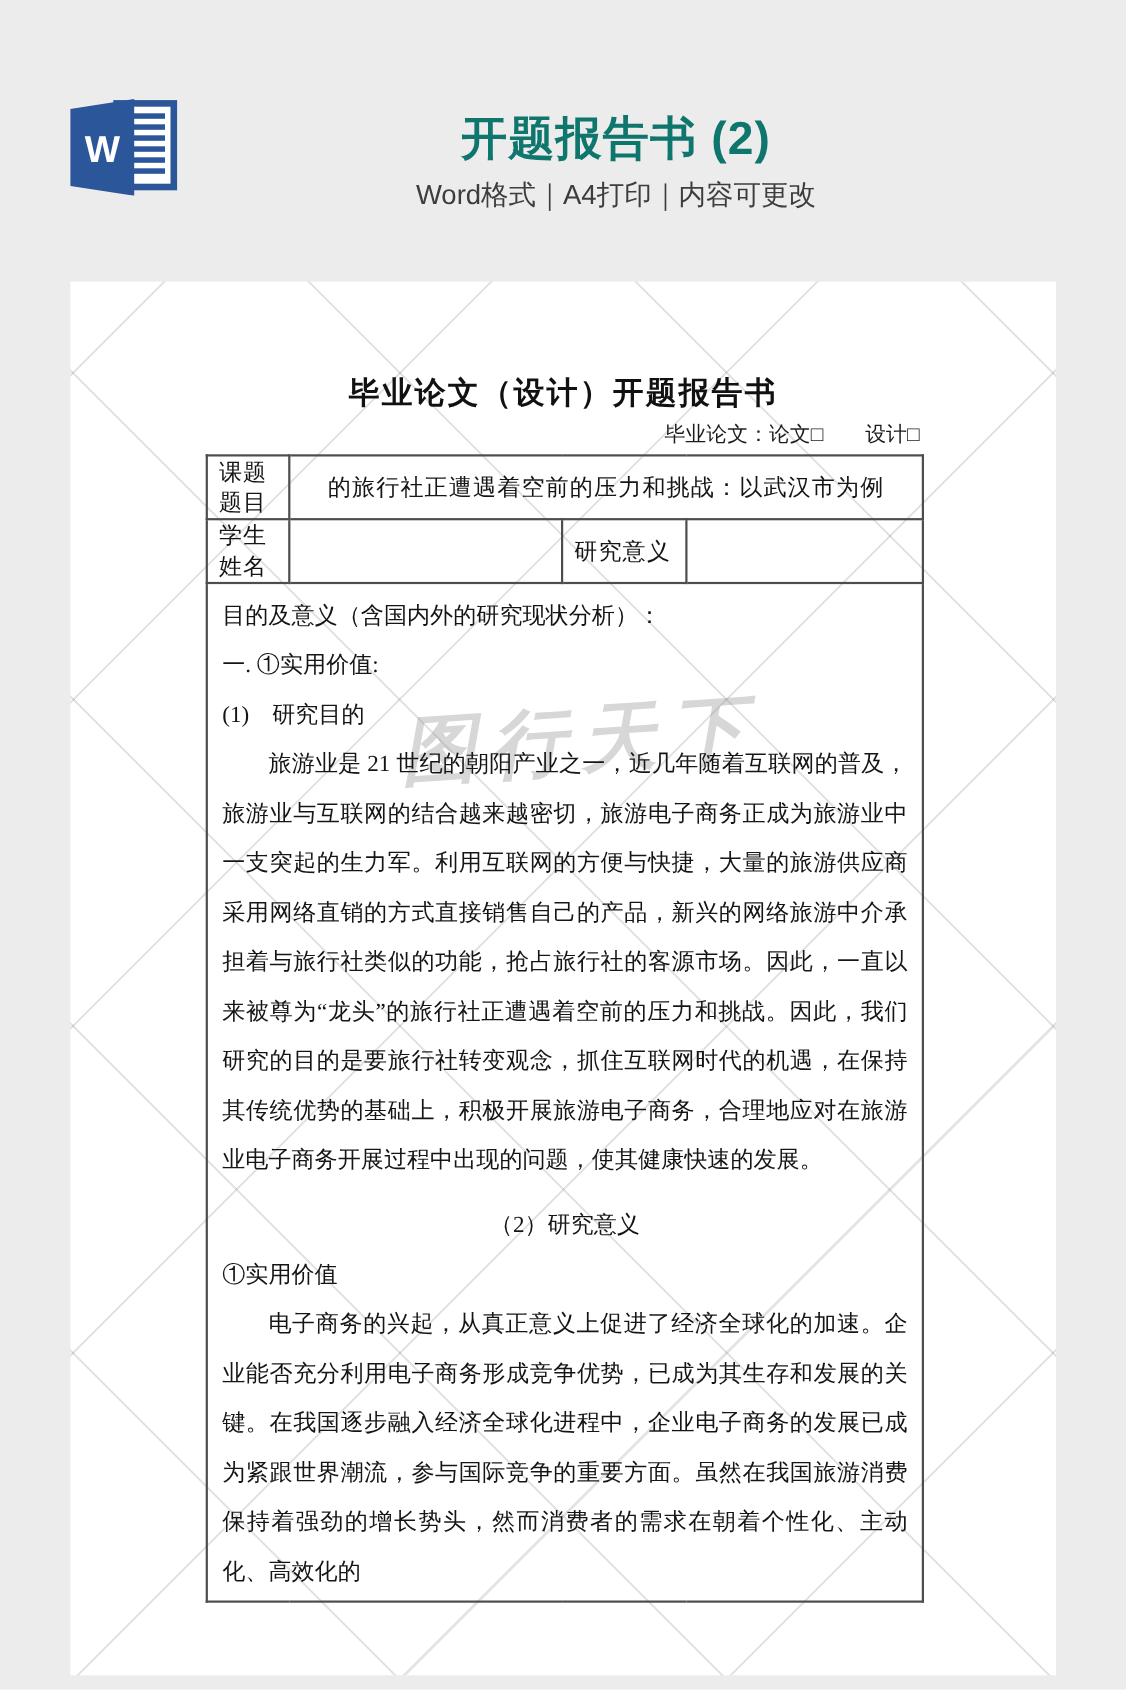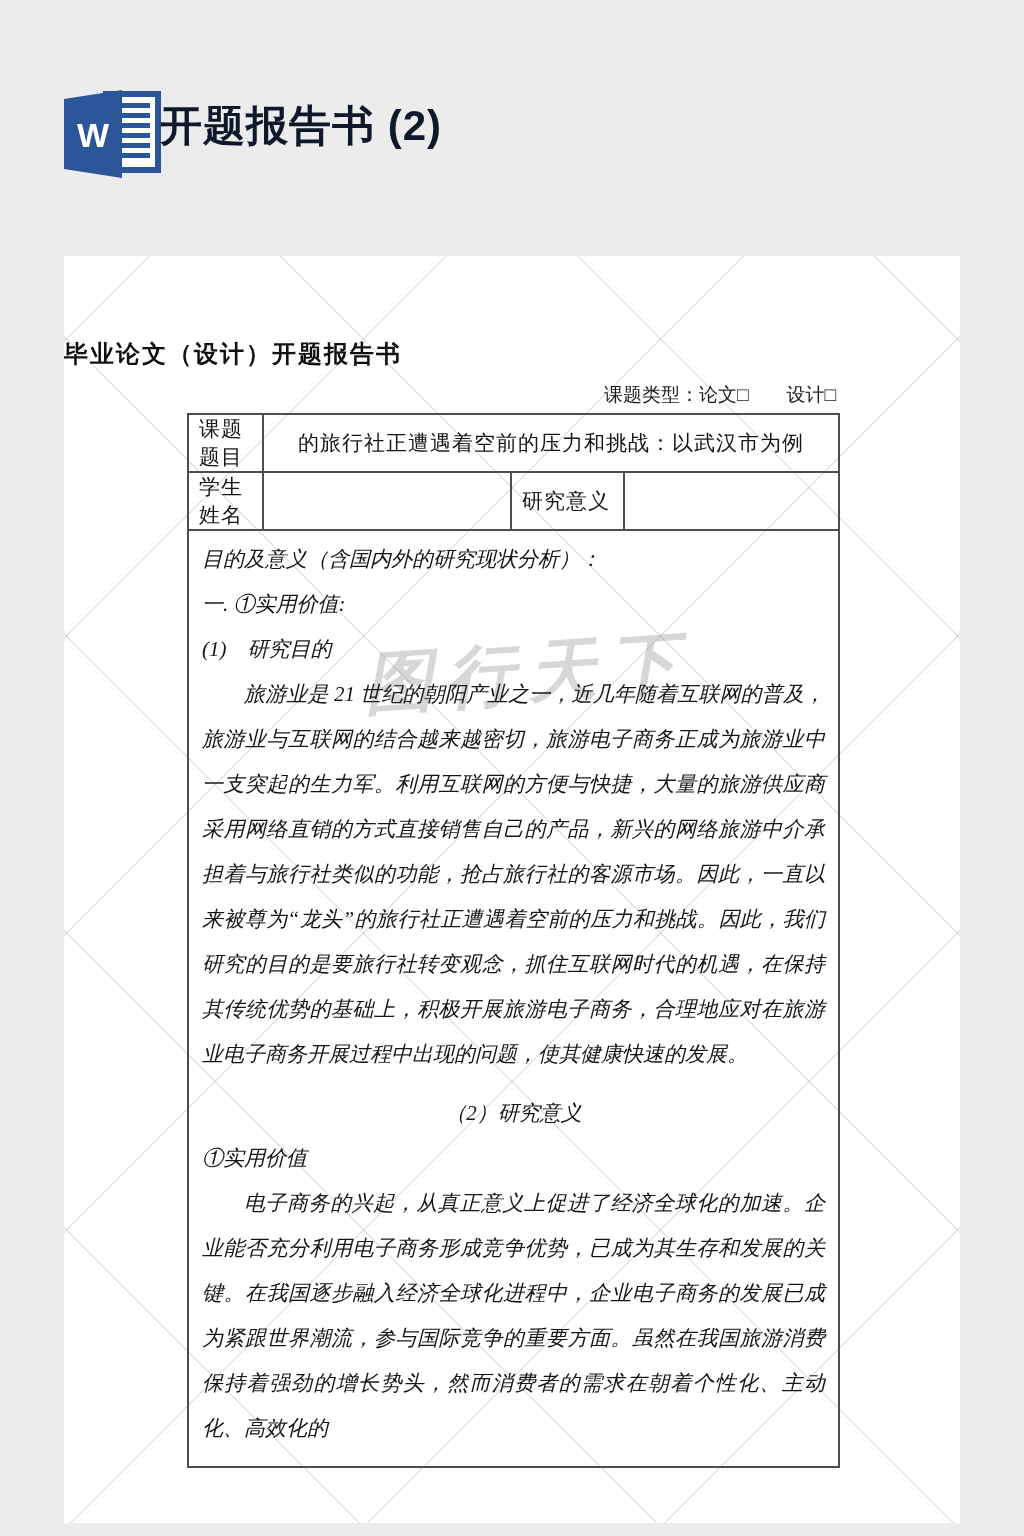--- a/index.html
+++ b/index.html
@@ -9,22 +9,22 @@
     font-family:"Liberation Sans", sans-serif;
     position:relative;
     overflow:hidden;
   }
 
   
   .header { position:absolute; top:0; left:0; width:1024px; height:256px; }
   .word-icon { position:absolute; left:62px; top:90px; width:100px; height:88px; }
   .hdr-title {
     position:absolute; top:98px; left:160px; width:800px;
-    text-align:left;
-    font-size:42px; font-weight:bold; color:#0f172a;
+    text-align:center;
+    font-size:42px; font-weight:bold; color:#0f766e;
     letter-spacing:1px;
   }
   .hdr-subtitle {
     position:absolute; top:160px; left:160px; width:800px;
     text-align:center;
     font-size:25px; color:#3D3D3D;
   }
 
   
   .page {
@@ -43,21 +43,22 @@
     font-size:68px; font-weight:bold; font-style:italic;
     font-family:"Liberation Serif", serif;
     color:rgba(150,150,150,0.38);
     letter-spacing:14px;
     transform:rotate(-4deg);
     white-space:nowrap;
   }
 
   .doc-title {
     position:absolute; top:82px; left:0; width:896px; z-index:1;
-    font-size:24px; font-weight:bold; color:#111;
+    text-align:center;
+    font-size:28px; font-weight:bold; color:#111;
     letter-spacing:2px;
   }
   .type-line {
     position:absolute; top:126px; right:124px; z-index:1;
     font-family:"Liberation Serif", serif;
     font-size:19px; color:#1c1c1c;
     white-space:pre;
   }
 
   
@@ -72,25 +73,24 @@
     background:transparent;
     font-size:21px; color:#151515;
     vertical-align:middle;
   }
   td.lbl { padding-left:10px; font-weight:500; letter-spacing:1px; }
   td.topic-val { text-align:center; font-weight:500; letter-spacing:1px; }
   tr.r1 { height:42px; } tr.r2 { height:43px; } tr.r3 { height:45px; }
 
   td.body-cell {
     height:893px; vertical-align:top;
-    padding:6px 13px 15px 13px;
+    padding:6px 13px 4px 13px;
     overflow:hidden;
     font-family:"Liberation Serif", serif;
     color:#1c1c1c;
-    font-style:italic;
   }
   .body-cell .line, .body-cell .para {
     font-size:21px; line-height:45px;
     white-space:pre-wrap;
   }
   .body-cell .para {
     text-indent:2em;
     text-align:justify;
   }
   .body-cell .gap { margin-top:14px;text-align:center; }
@@ -106,27 +106,28 @@
       <rect x="54" y="23" width="34" height="5"></rect>
       <rect x="54" y="33" width="34" height="5"></rect>
       <rect x="54" y="43" width="34" height="5"></rect>
       <rect x="54" y="53" width="34" height="5"></rect>
       <rect x="54" y="63" width="34" height="5"></rect>
     </g>
     <polygon points="2,9 60,0 60,88 2,79" fill="#2B579A"></polygon>
     <text x="31" y="57" font-size="34" font-weight="bold" fill="#FFFFFF" text-anchor="middle" font-family="Liberation Sans, sans-serif">W</text>
   </svg>
   <div class="hdr-title">开题报告书 (2)</div>
+  <div class="hdr-subtitle">Word格式｜A4打印｜内容可更改</div>
 </div>
 
 <div class="page">
   <div class="watermark-text">图行天下</div>
 
   <div class="doc-title">毕业论文（设计）开题报告书</div>
-  <div class="type-line">课题类型：论文□　　设计□</div>
+  <div class="type-line">毕业论文：论文□　　设计□</div>
 
   <table class="form">
     <colgroup>
         <col style="width:75px">
         <col style="width:248px">
         <col style="width:113px">
         <col style="width:215px">
       </colgroup>
     <tbody>
         <tr class="r1">

